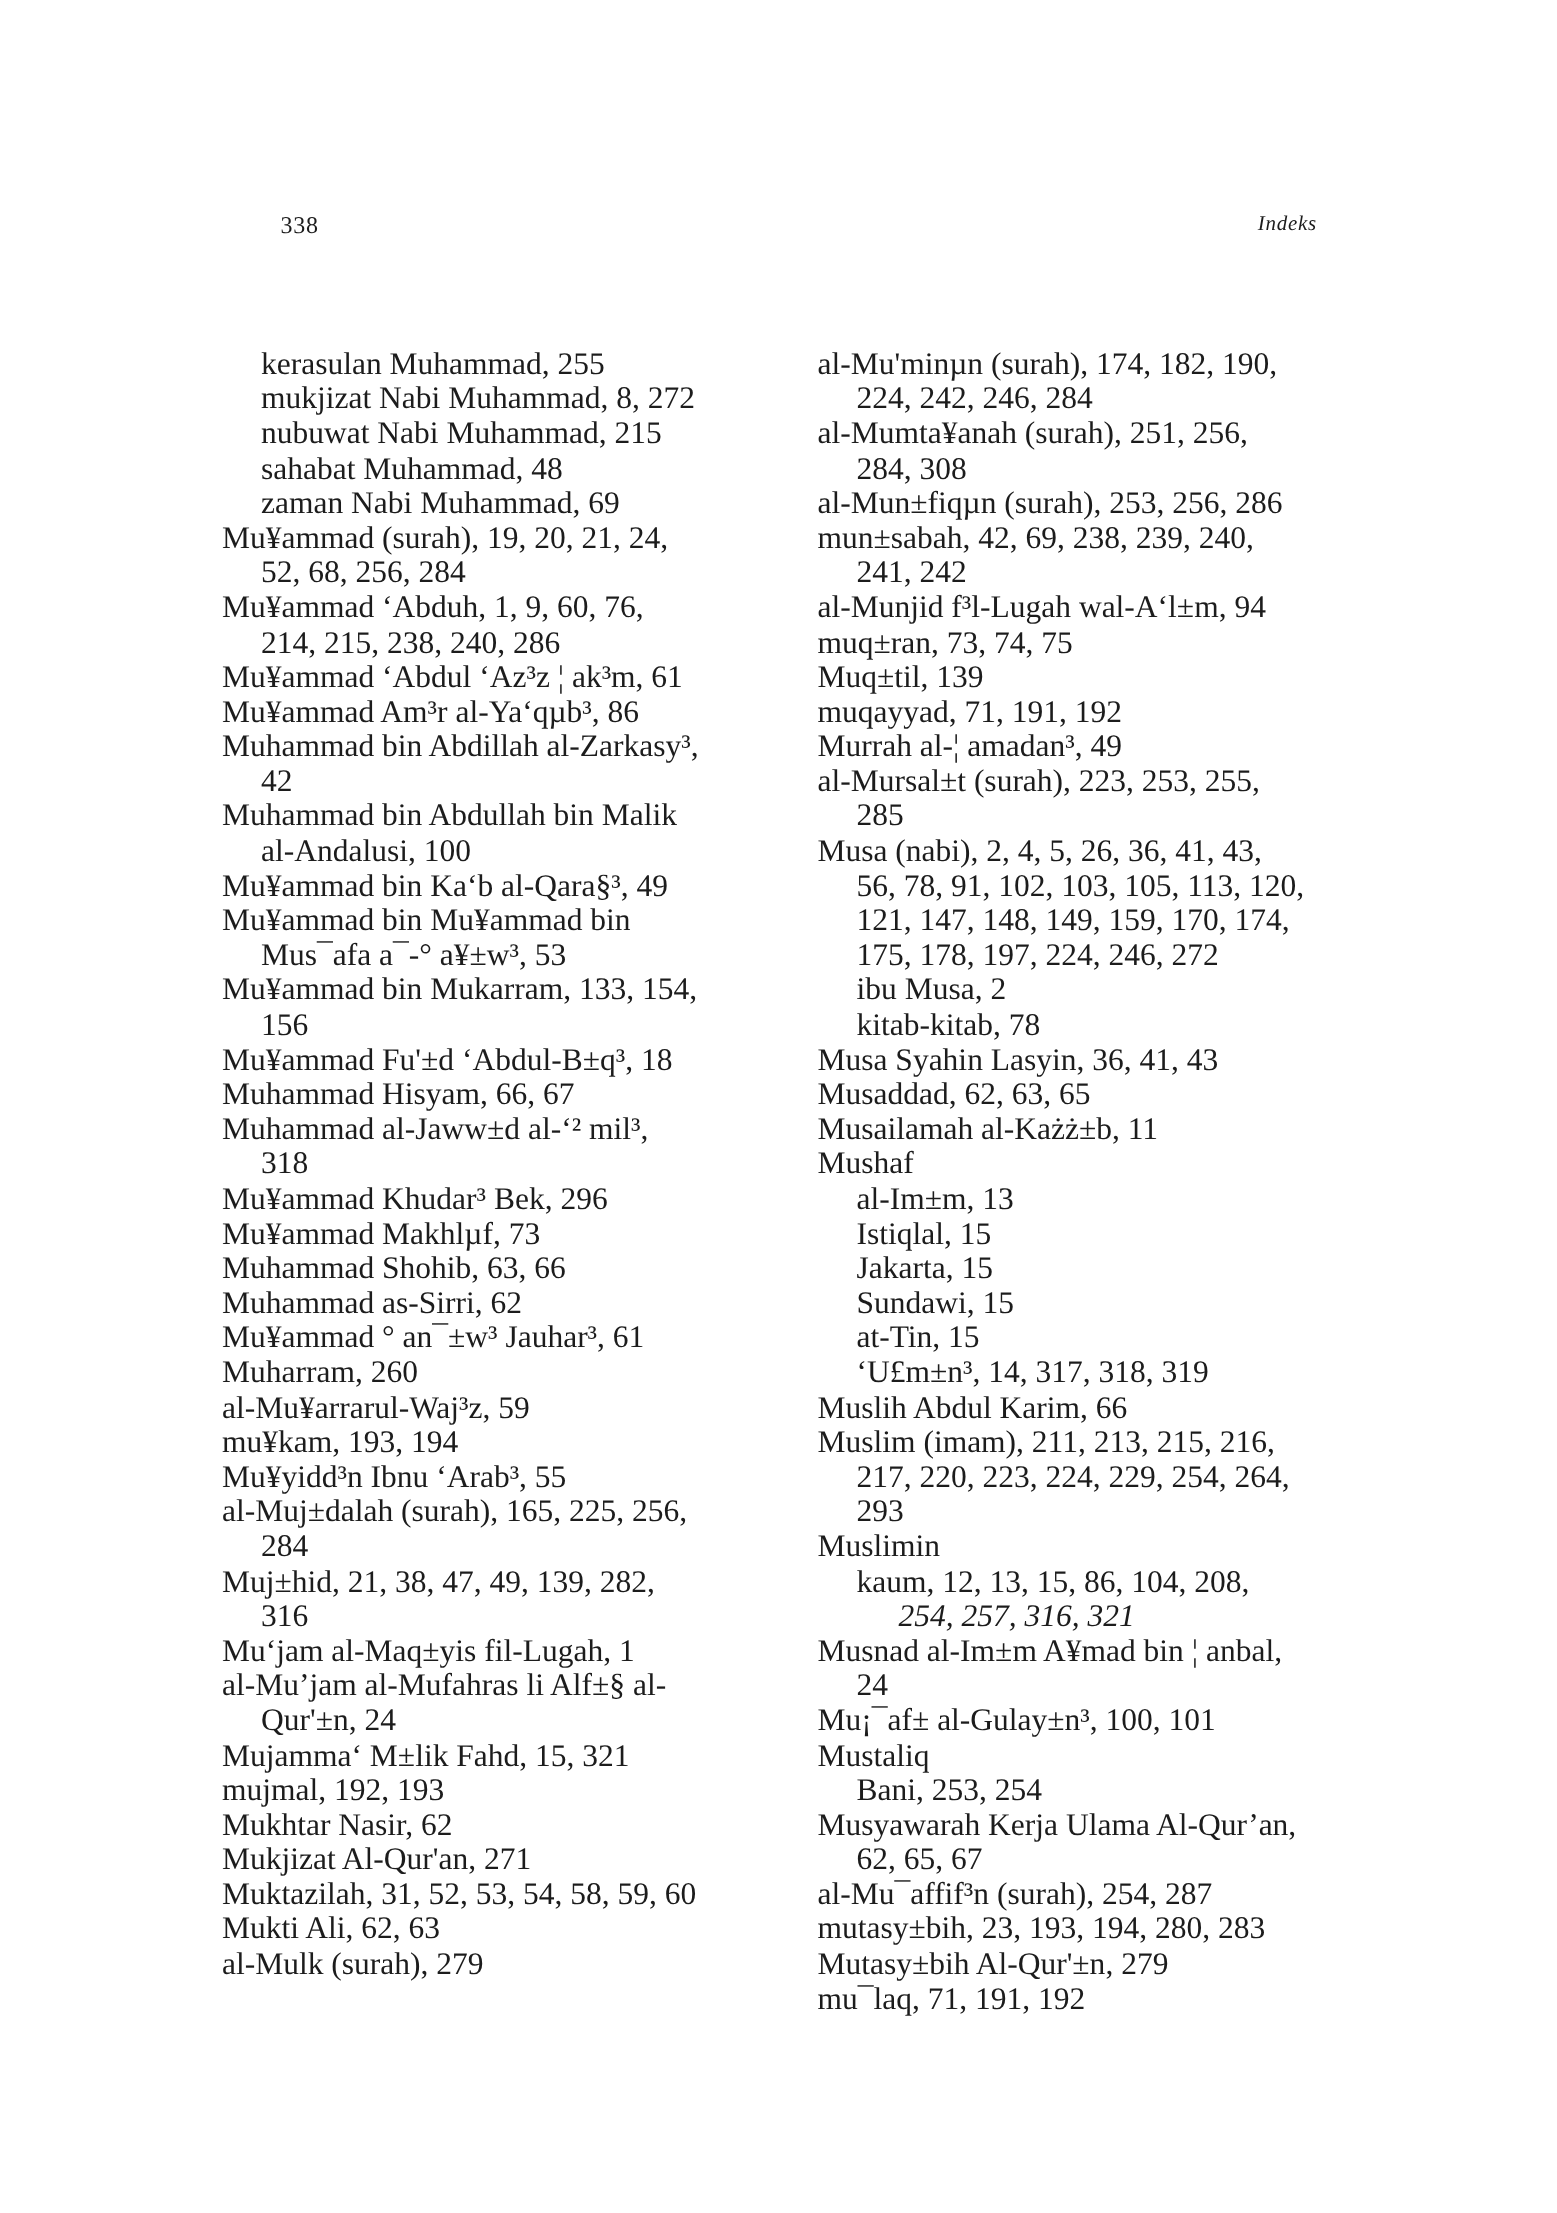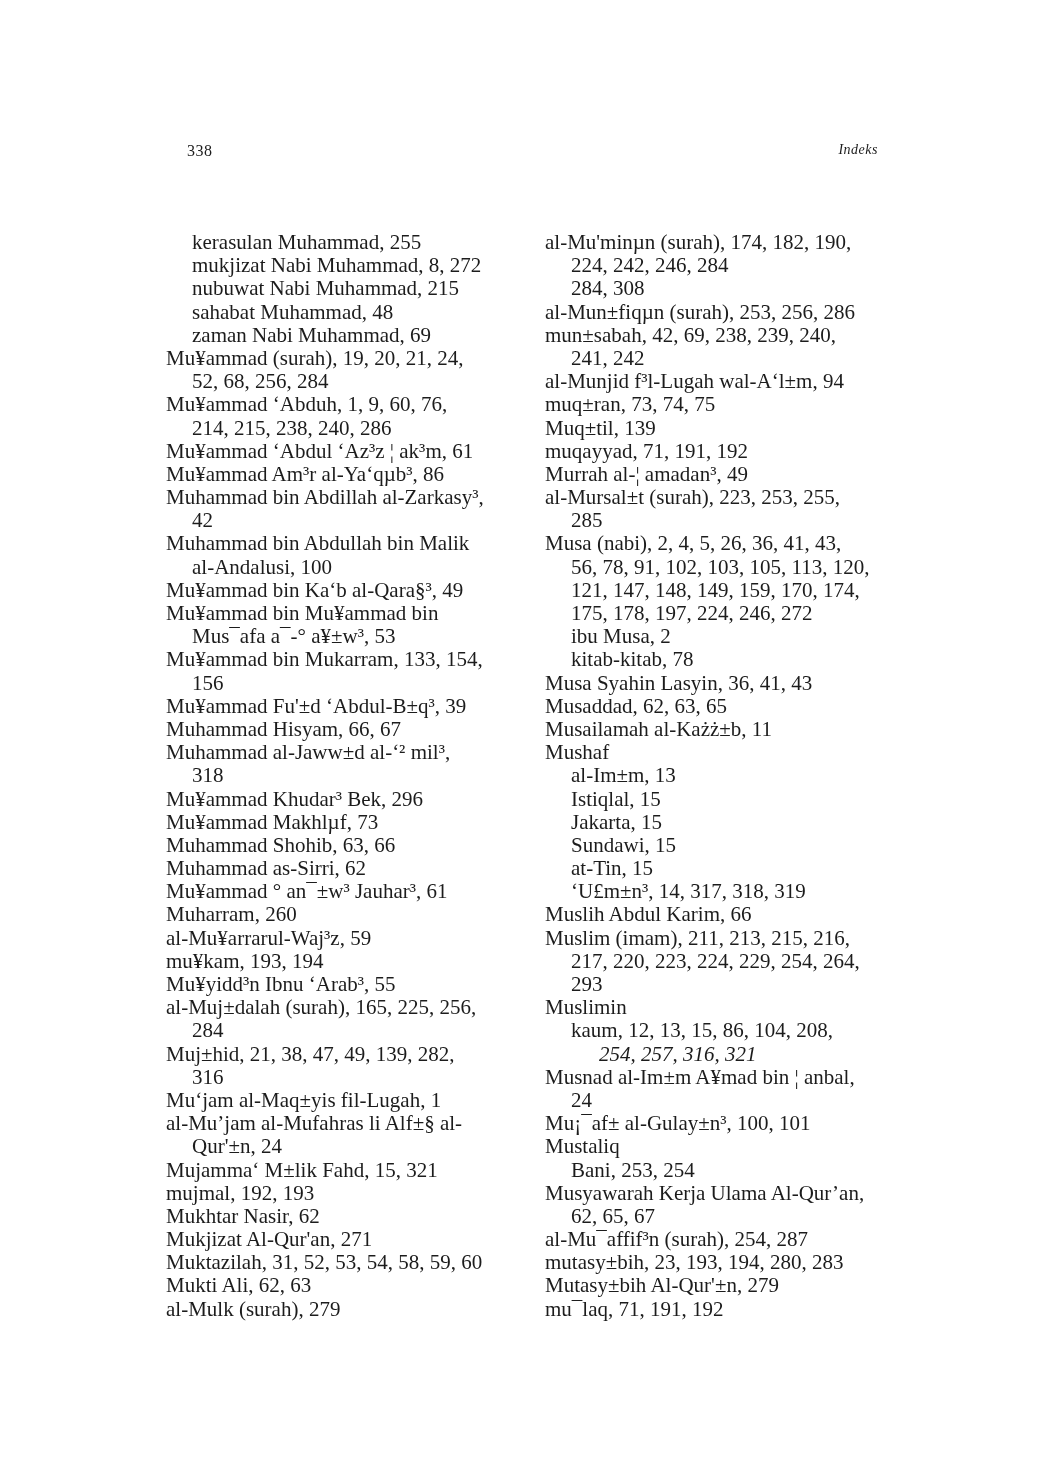--- a/index.html
+++ b/index.html
@@ -31,21 +31,21 @@
     font-style: italic;
     letter-spacing: 0.5px;
   }
   .col {
     position: absolute;
     top: 231px;
     font-size: 21px;
     line-height: 23.2px;
     white-space: nowrap;
   }
-  .col-left  { left: 166px; width: 383px; }
+  .col-left  { left: 148px; width: 383px; }
   .col-right { left: 545px; width: 340px; }
   .line { height: 23.2px; }
   .i0 { padding-left: 0; }
   .i1 { padding-left: 26px; }
   .i2 { padding-left: 54px; font-style: italic; }
   .it { }
 </style>
 </head>
 <body>
 
@@ -67,21 +67,21 @@
     <div class="line i0"><span>Mu¥ammad Am³r al-Ya‘qµb³, 86</span></div>
     <div class="line i0"><span>Muhammad bin Abdillah al-Zarkasy³,</span></div>
     <div class="line i1"><span>42</span></div>
     <div class="line i0"><span>Muhammad bin Abdullah bin Malik</span></div>
     <div class="line i1"><span>al-Andalusi, 100</span></div>
     <div class="line i0"><span>Mu¥ammad bin Ka‘b al-Qara§³, 49</span></div>
     <div class="line i0"><span>Mu¥ammad bin Mu¥ammad bin</span></div>
     <div class="line i1"><span>Mus¯afa a¯-° a¥±w³, 53</span></div>
     <div class="line i0"><span>Mu¥ammad bin Mukarram, 133, 154,</span></div>
     <div class="line i1"><span>156</span></div>
-    <div class="line i0"><span>Mu¥ammad Fu'±d ‘Abdul-B±q³, 39</span></div>
+    <div class="line i0"><span>Mu¥ammad Fu'±d ‘Abdul-B±q³, 18</span></div>
     <div class="line i0"><span>Muhammad Hisyam, 66, 67</span></div>
     <div class="line i0"><span>Muhammad al-Jaww±d al-‘² mil³,</span></div>
     <div class="line i1"><span>318</span></div>
     <div class="line i0"><span>Mu¥ammad Khudar³ Bek, 296</span></div>
     <div class="line i0"><span>Mu¥ammad Makhlµf, 73</span></div>
     <div class="line i0"><span>Muhammad Shohib, 63, 66</span></div>
     <div class="line i0"><span>Muhammad as-Sirri, 62</span></div>
     <div class="line i0"><span>Mu¥ammad ° an¯±w³ Jauhar³, 61</span></div>
     <div class="line i0"><span>Muharram, 260</span></div>
     <div class="line i0"><span class="it">al-Mu¥arrarul-Waj³z</span><span>, 59</span></div>
@@ -99,20 +99,21 @@
     <div class="line i0"><span>Mukhtar Nasir, 62</span></div>
     <div class="line i0"><span class="it">Mukjizat Al-Qur'an</span><span>, 271</span></div>
     <div class="line i0"><span>Muktazilah, 31, 52, 53, 54, 58, 59, 60</span></div>
     <div class="line i0"><span>Mukti Ali, 62, 63</span></div>
     <div class="line i0"><span>al-Mulk (surah), 279</span></div>
   </div>
 
 <div class="col col-right">
     <div class="line i0"><span>al-Mu'minµn (surah), 174, 182, 190,</span></div>
     <div class="line i1"><span>224, 242, 246, 284</span></div>
+    <div class="line i0"><span>al-Mumta¥anah (surah), 251, 256,</span></div>
     <div class="line i1"><span>284, 308</span></div>
     <div class="line i0"><span>al-Mun±fiqµn (surah), 253, 256, 286</span></div>
     <div class="line i0"><span class="it">mun±sabah</span><span>, 42, 69, 238, 239, 240,</span></div>
     <div class="line i1"><span>241, 242</span></div>
     <div class="line i0"><span class="it">al-Munjid f³l-Lugah wal-A‘l±m</span><span>, 94</span></div>
     <div class="line i0"><span class="it">muq±ran</span><span>, 73, 74, 75</span></div>
     <div class="line i0"><span>Muq±til, 139</span></div>
     <div class="line i0"><span class="it">muqayyad</span><span>, 71, 191, 192</span></div>
     <div class="line i0"><span>Murrah al-¦ amadan³, 49</span></div>
     <div class="line i0"><span>al-Mursal±t (surah), 223, 253, 255,</span></div>

